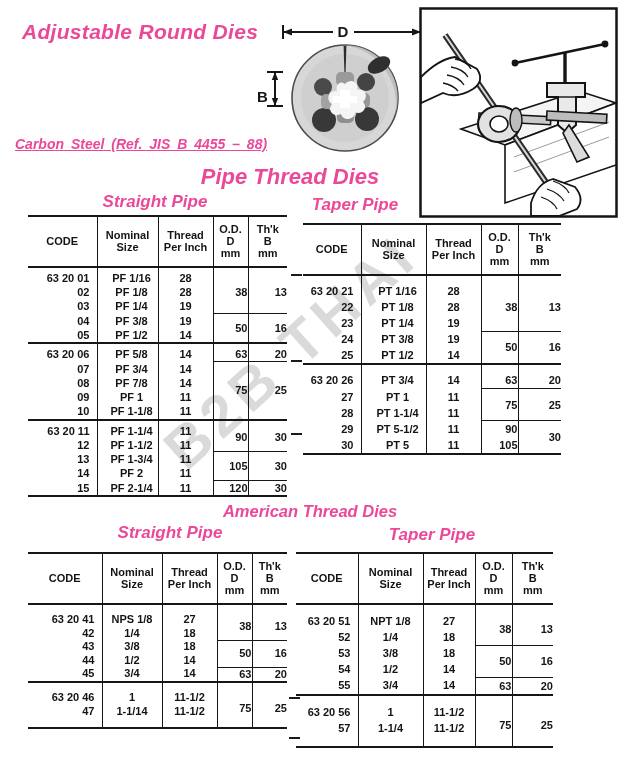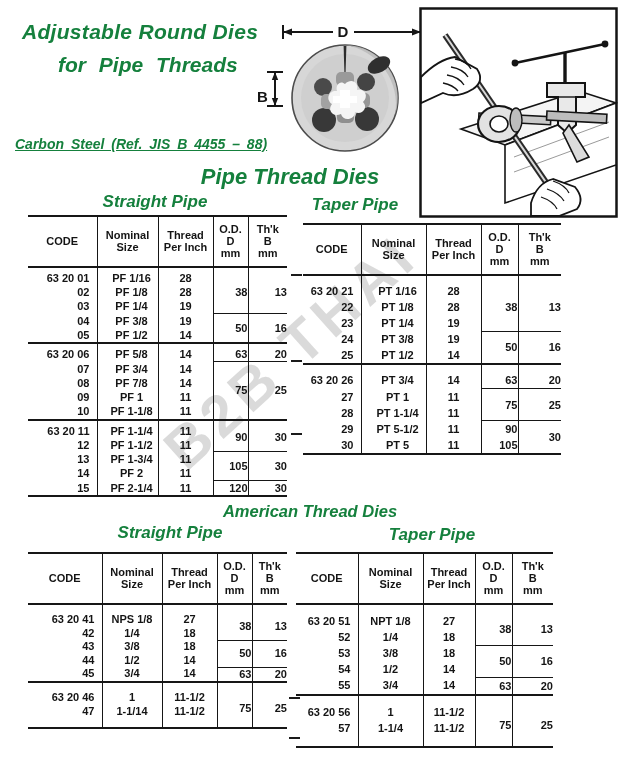--- a/index.html
+++ b/index.html
@@ -1,21 +1,21 @@
 <!DOCTYPE html>
 <html><head>
 <meta charset="utf-8">
 <style>
   html,body { margin:0; padding:0; background:#fff; }
   .page {
     position:relative; width:620px; height:768px; background:#ffffff;
     font-family:"Liberation Sans", sans-serif; color:#111; overflow:hidden;
   }
   .abs { position:absolute; }
-  .ttl { font-weight:bold; font-style:italic; color:#15803d; white-space:nowrap; }
+  .ttl { font-weight:bold; font-style:italic; color:#ec4899; white-space:nowrap; }
   .title1 { left:22px; top:20px; font-size:21px; letter-spacing:.3px; }
   .title2 { left:58px; top:53px; font-size:21px; word-spacing:7px; }
   .material { left:15px; top:136px; font-size:14px; word-spacing:3px;text-decoration:underline; }
   .sec1 { left:180px; top:164px; width:220px; text-align:center; font-size:22px; }
   .sub-s1 { left:70px;  top:192px; width:170px; text-align:center; font-size:17px; }
   .sub-t1 { left:292px; top:195px; width:126px; text-align:center; font-size:17px; }
   .sec2 { left:195px; top:502px; width:230px; text-align:center; font-size:16.5px; }
   .sub-s2 { left:85px;  top:523px; width:170px; text-align:center; font-size:17px; }
   .sub-t2 { left:358px; top:525px; width:148px; text-align:center; font-size:17px; }
 
@@ -59,21 +59,20 @@
 
   .tick { position:absolute; width:11px; height:2px; background:#1a1a1a; z-index:2; }
   svg { display:block; }
 </style>
 </head>
 <body>
 
 <div class="page">
 
   <div class="abs ttl title1">Adjustable Round Dies</div>
-  <div class="abs ttl title2">for Pipe Threads</div>
   <div class="abs ttl material">Carbon Steel  (Ref. JIS B 4455 – 88)</div>
 
   <svg class="abs" style="left:253px; top:10px;" width="175" height="152" viewBox="0 0 175 152">
 
     <line x1="30" y1="15" x2="30" y2="29" stroke="#161616" stroke-width="2"></line>
     <line x1="168" y1="15" x2="168" y2="29" stroke="#161616" stroke-width="2"></line>
     <line x1="30" y1="22" x2="80" y2="22" stroke="#161616" stroke-width="2"></line>
     <line x1="101" y1="22" x2="168" y2="22" stroke="#161616" stroke-width="2"></line>
     <polygon points="30,22 39,18.5 39,25.5" fill="#161616"></polygon>
     <polygon points="168,22 159,18.5 159,25.5" fill="#161616"></polygon>

